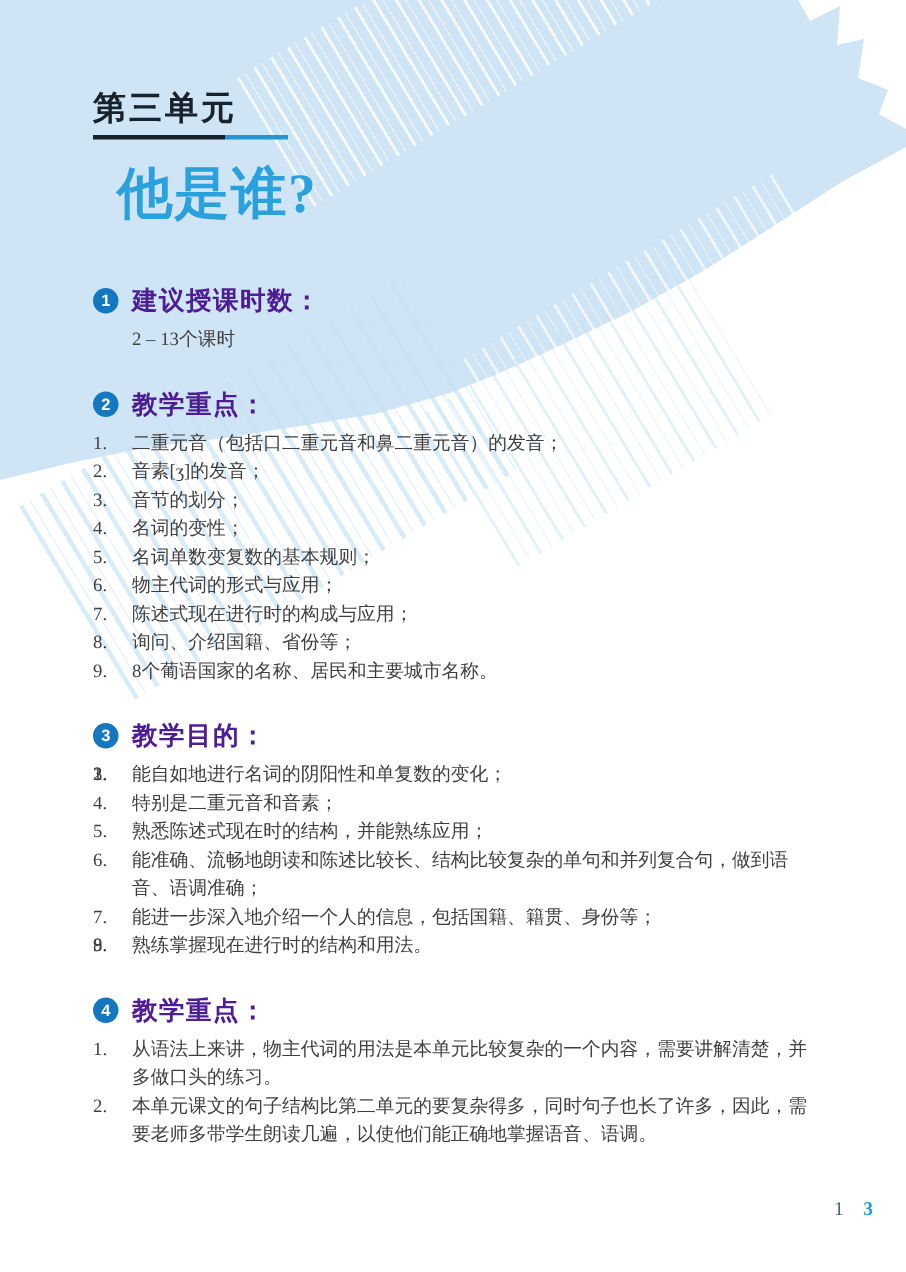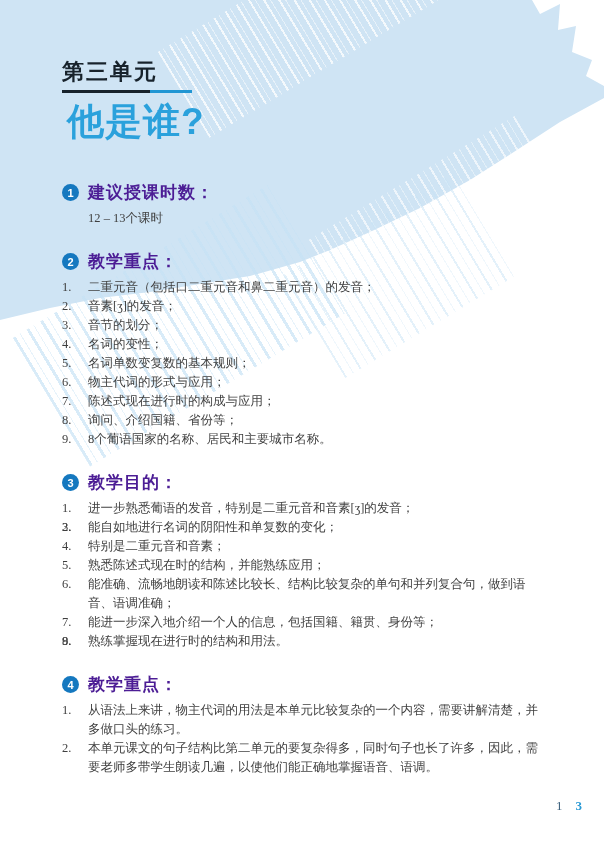--- a/index.html
+++ b/index.html
@@ -50,21 +50,21 @@
   .content{position:relative;padding:58px 58px 0 62px;}
   .unit-label{
     font-family:"Liberation Sans","DejaVu Sans",sans-serif;
     font-weight:bold;font-size:22px;letter-spacing:2px;color:#17222b;line-height:28px;
   }
   .title-underline{
     width:130px;height:3px;margin:4px 0 8px 0;
     background:linear-gradient(to right,#17222b 0 88px,#2196d3 88px 100%);
   }
   .unit-title{
-    margin:5px;font-family:Liberation Sans, sans-serif;
+    margin:16px;font-family:Liberation Serif, serif;
     font-weight:bold;font-size:37px;line-height:42px;color:#2aa1dc;letter-spacing:1px;
   }
   section{margin-top:22px;}
   section.first{margin-top:38px;}
   .sec-head{display:flex;align-items:center;margin-bottom:5px;}
   .sec-num{
     flex:0 0 auto;width:17px;height:17px;border-radius:50%;background:#1578bf;color:#fff;
     font-family:"Liberation Sans","DejaVu Sans",sans-serif;font-weight:bold;font-size:11px;
     display:inline-flex;align-items:center;justify-content:center;margin-right:9px;
   }
@@ -105,21 +105,21 @@
       <div class="unit-label">第三单元</div>
       <div class="title-underline"></div>
       <h1 class="unit-title">他是谁?</h1>
     </header>
 
     <section class="first">
       <div class="sec-head">
         <span class="sec-num">1</span>
         <span class="sec-title">建议授课时数：</span>
       </div>
-      <div class="sec-body">12 – 13个课时</div>
+      <div class="sec-body">2 – 13个课时</div>
     </section>
 
     <section>
       <div class="sec-head">
         <span class="sec-num">2</span>
         <span class="sec-title">教学重点：</span>
       </div>
       <ol class="items">
           <li><span class="li-num">1.</span><span>二重元音（包括口二重元音和鼻二重元音）的发音；</span></li>
           <li><span class="li-num">2.</span><span>音素[ʒ]的发音；</span></li>
@@ -132,21 +132,21 @@
           <li><span class="li-num">9.</span><span>8个葡语国家的名称、居民和主要城市名称。</span></li>
         </ol>
     </section>
 
     <section>
       <div class="sec-head">
         <span class="sec-num">3</span>
         <span class="sec-title">教学目的：</span>
       </div>
       <ol class="items">
-          <li><span class="li-num">1.</span><span>进一步熟悉葡语的发音，特别是二重元音和音素[ʒ]的发音；</span></li>
+          <li><span class="li-num">1.</span></li>
           <li><span class="li-num">2.</span></li>
           <li><span class="li-num">3.</span><span>能自如地进行名词的阴阳性和单复数的变化；</span></li>
           <li><span class="li-num">4.</span><span>特别是二重元音和音素；</span></li>
           <li><span class="li-num">5.</span><span>熟悉陈述式现在时的结构，并能熟练应用；</span></li>
           <li><span class="li-num">6.</span><span>能准确、流畅地朗读和陈述比较长、结构比较复杂的单句和并列复合句，做到语音、语调准确；</span></li>
           <li><span class="li-num">7.</span><span>能进一步深入地介绍一个人的信息，包括国籍、籍贯、身份等；</span></li>
           <li><span class="li-num">8.</span></li>
           <li><span class="li-num">9.</span><span>熟练掌握现在进行时的结构和用法。</span></li>
         </ol>
     </section>

